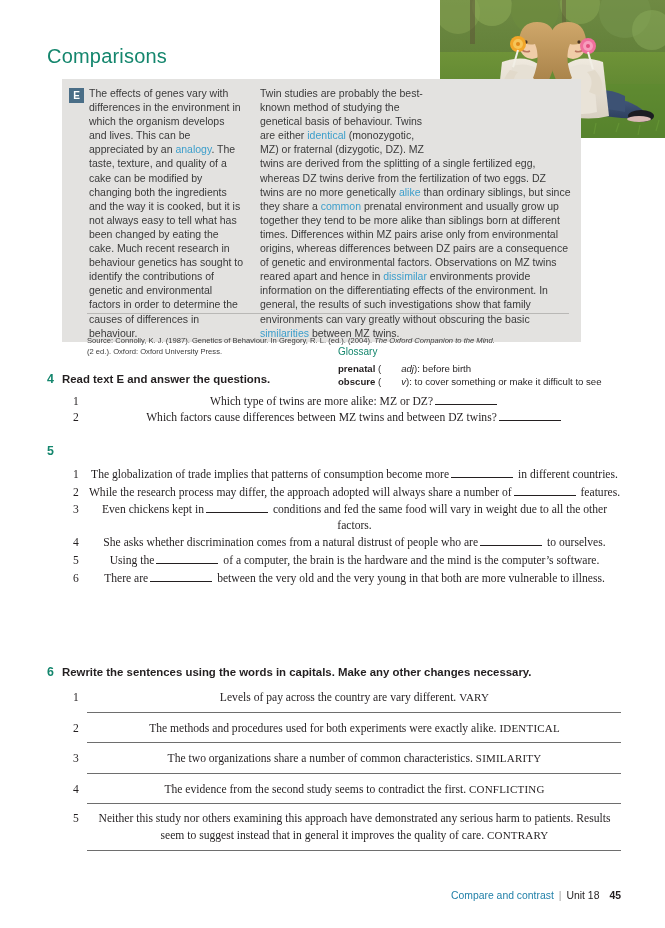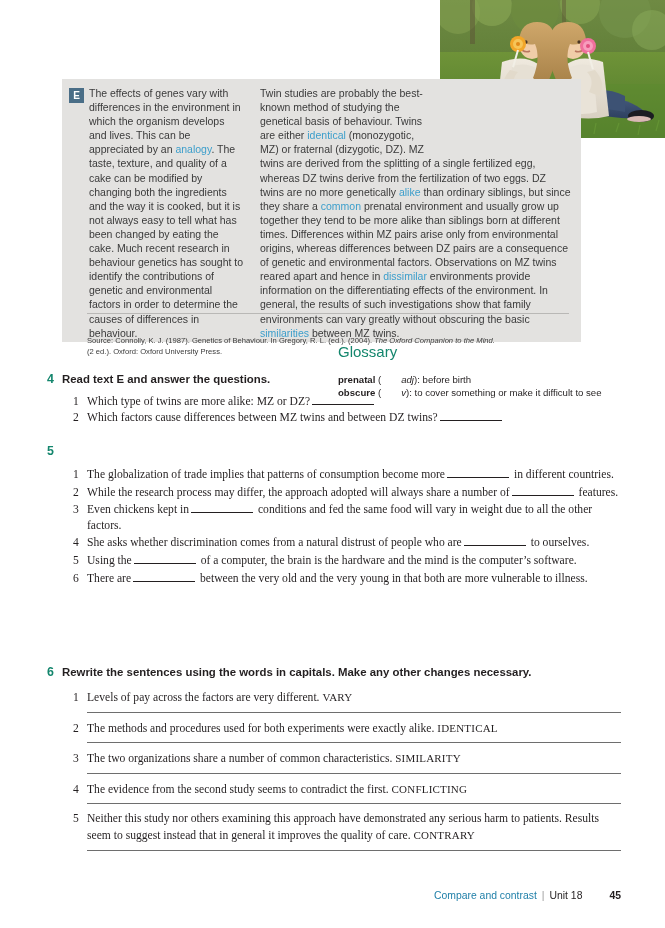--- a/index.html
+++ b/index.html
@@ -108,22 +108,22 @@
     position: absolute;
     left: 338px;
     top: 345px;
     width: 320px;
     font-size: 9.6px;
     line-height: 13.2px;
     color: #231f20;
   }
   .glossary-title {
     color: #14866d;
-    font-size: 15px;
-    margin-bottom: 15px;
+    font-size: 10px;
+    margin-bottom: 4px;
   }
   .gl-term { font-weight: 700; }
   .gl-pos { font-style: italic; margin-left: 20px; }
 
   
   .ex {
     position: absolute;
     left: 47px;
     width: 575px;
   }
@@ -150,21 +150,21 @@
   }
   .ex-item {
     display: flex;
     align-items: baseline;
     margin-left: 26px;
   }
   .ex-item-num {
     flex: 0 0 14px;
     width: 14px;
   }
-  .ex-item-text { flex: 1 1 auto; }
+  .ex-item-text { flex: 1 1 auto; text-align: center; }
   .blank {
     display: inline-block;
     width: 62px;
     border-bottom: 1px solid #231f20;
     margin: 0 2px;
     vertical-align: baseline;
     height: 0.85em;
   }
   .caps {
     font-variant: small-caps;
@@ -196,21 +196,21 @@
     color: #231f20;
     display: flex;
     align-items: baseline;
     gap: 5px;
   }
   .footer-section { color: #1f7fa8; }
   .footer-sep { color: #9b9b9b; }
   .footer-unit { color: #231f20; text-align: right; }
   .footer-page {
     font-weight: 700;
-    margin-left: 22px;
+    margin-left: 5px;
   }
 </style>
 </head>
 <body>
 
 <div class="page">
 
   <div class="photo">
     <svg viewBox="0 0 225 138" preserveAspectRatio="none">
       <defs>
@@ -308,20 +308,21 @@
           <path d="M110 134 l2 -9"></path>
         <path d="M132 131 l3 -10"></path>
           <path d="M154 134 l2 -11"></path>
           <path d="M176 132 l3 -9"></path>
         <path d="M198 135 l2 -10"></path>
           <path d="M216 131 l3 -11"></path>
       </g>
     </svg>
   </div>
 
+  <div class="page-title">Comparisons</div>
 
   <div class="textbox">
     <div class="tb-badge">E</div>
 
     <div class="tb-col-left">
       <span>The effects of genes vary with differences in the environment in which the organism develops and lives. This can be appreciated by an </span><span class="kw">analogy</span><span>. The taste, texture, and quality of a cake can be modified by changing both the ingredients and the way it is cooked, but it is not always easy to tell what has been changed by eating the cake. Much recent research in behaviour genetics has sought to identify the contributions of genetic and environmental factors in order to determine the causes of differences in behaviour.</span>
     </div>
 
     <div class="tb-col-right">
       <div class="img-float"></div><span>Twin studies are probably the best-known method of studying the genetical basis of behaviour. Twins are either </span><span class="kw">identical</span><span> (monozygotic, MZ) or fraternal (dizygotic, DZ). MZ twins are derived from the splitting of a single fertilized egg, whereas DZ twins derive from the fertilization of two eggs. DZ twins are no more genetically </span><span class="kw">alike</span><span> than ordinary siblings, but since they share a </span><span class="kw">common</span><span> prenatal environment and usually grow up together they tend to be more alike than siblings born at different times. Differences within MZ pairs arise only from environmental origins, whereas differences between DZ pairs are a consequence of genetic and environmental factors. Observations on MZ twins reared apart and hence in </span><span class="kw">dissimilar</span><span> environments provide information on the differentiating effects of the environment. In general, the results of such investigations show that family environments can vary greatly without obscuring the basic </span><span class="kw">similarities</span><span> between MZ twins.</span>
@@ -396,21 +397,21 @@
 
   <div class="ex" id="ex6">
     <div class="ex-head">
       <span class="ex-num">6</span>
       <span>Rewrite the sentences using the words in capitals. Make any other changes necessary.</span>
     </div>
     <div class="ex-items">
 
       <div class="ex-item">
         <span class="ex-item-num">1</span>
-        <span class="ex-item-text"><span>Levels of pay across the factors are very different.</span> <span class="caps">VARY</span></span>
+        <span class="ex-item-text"><span>Levels of pay across the country are vary different.</span> <span class="caps">VARY</span></span>
       </div>
       <div class="answer-rule"></div>
 
       <div class="ex-item">
         <span class="ex-item-num">2</span>
         <span class="ex-item-text"><span>The methods and procedures used for both experiments were exactly alike.</span> <span class="caps">IDENTICAL</span></span>
       </div>
       <div class="answer-rule"></div>
 
       <div class="ex-item">

